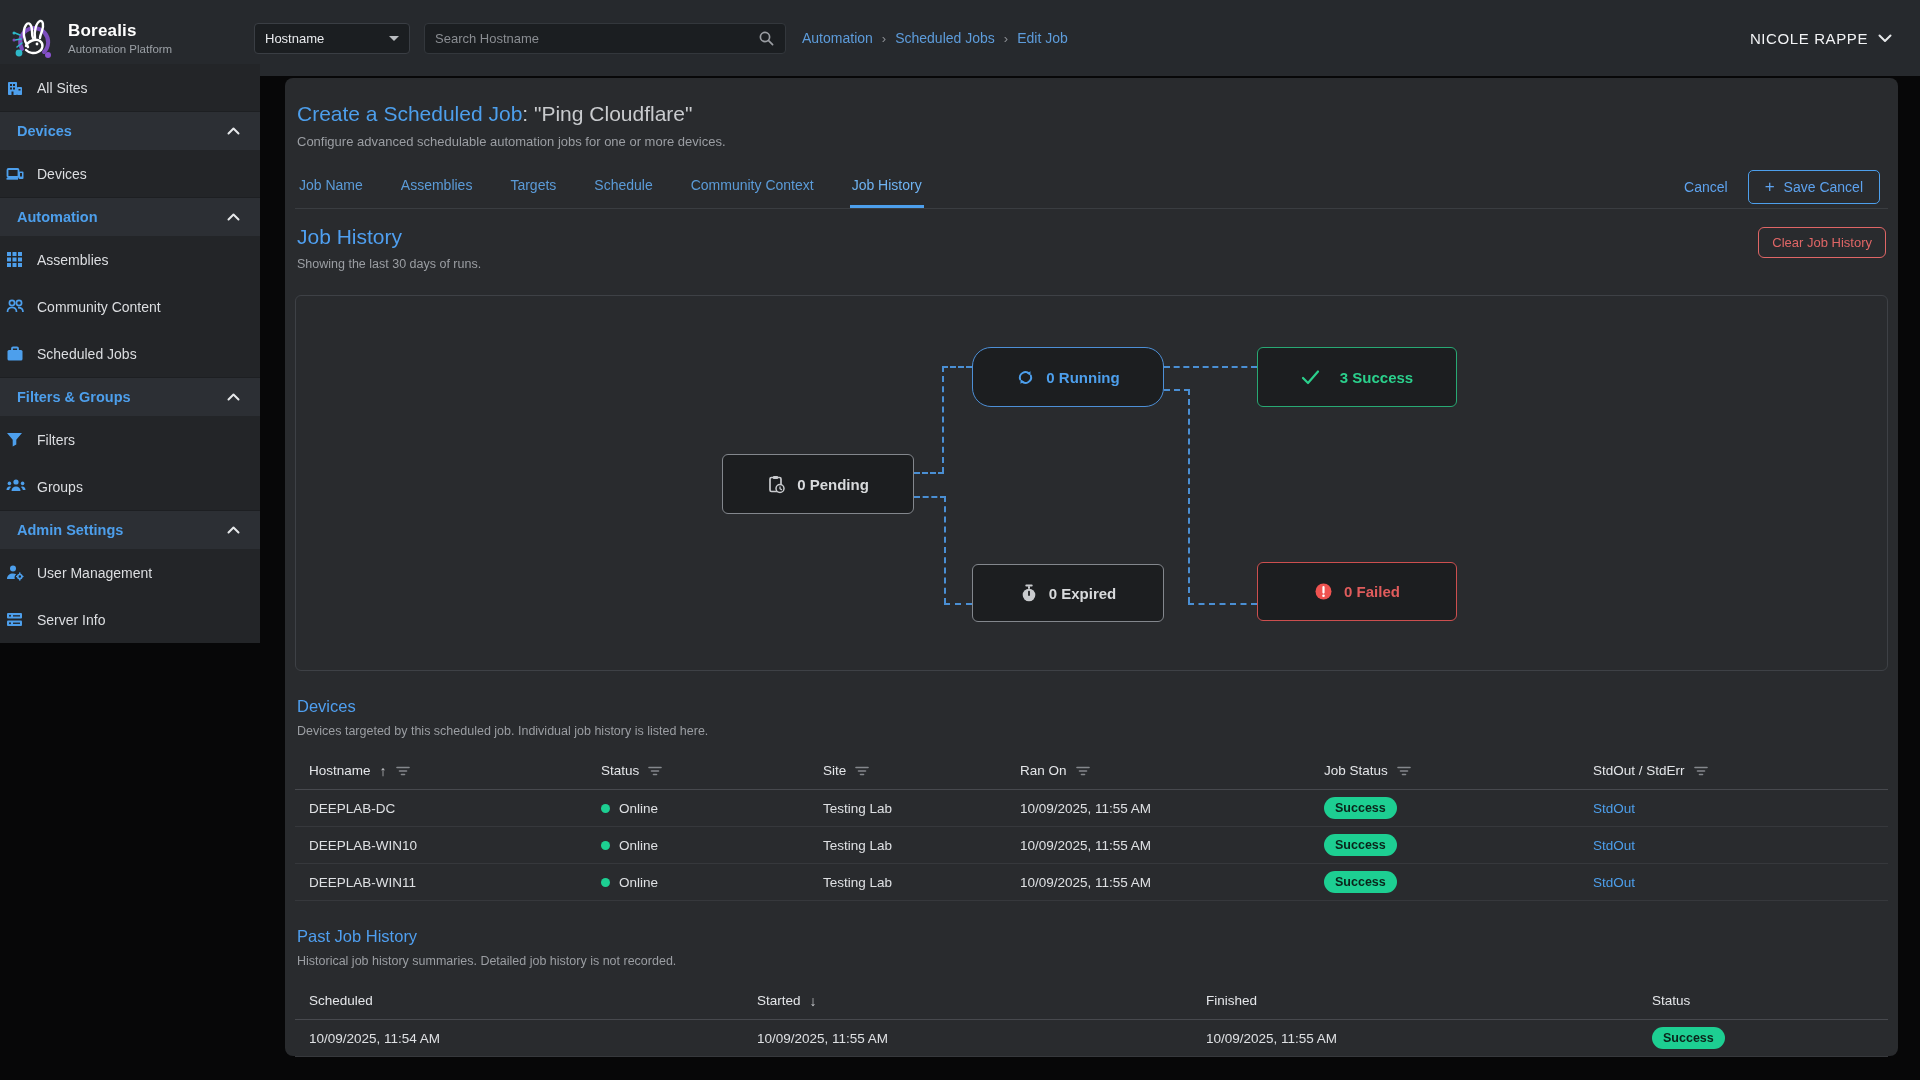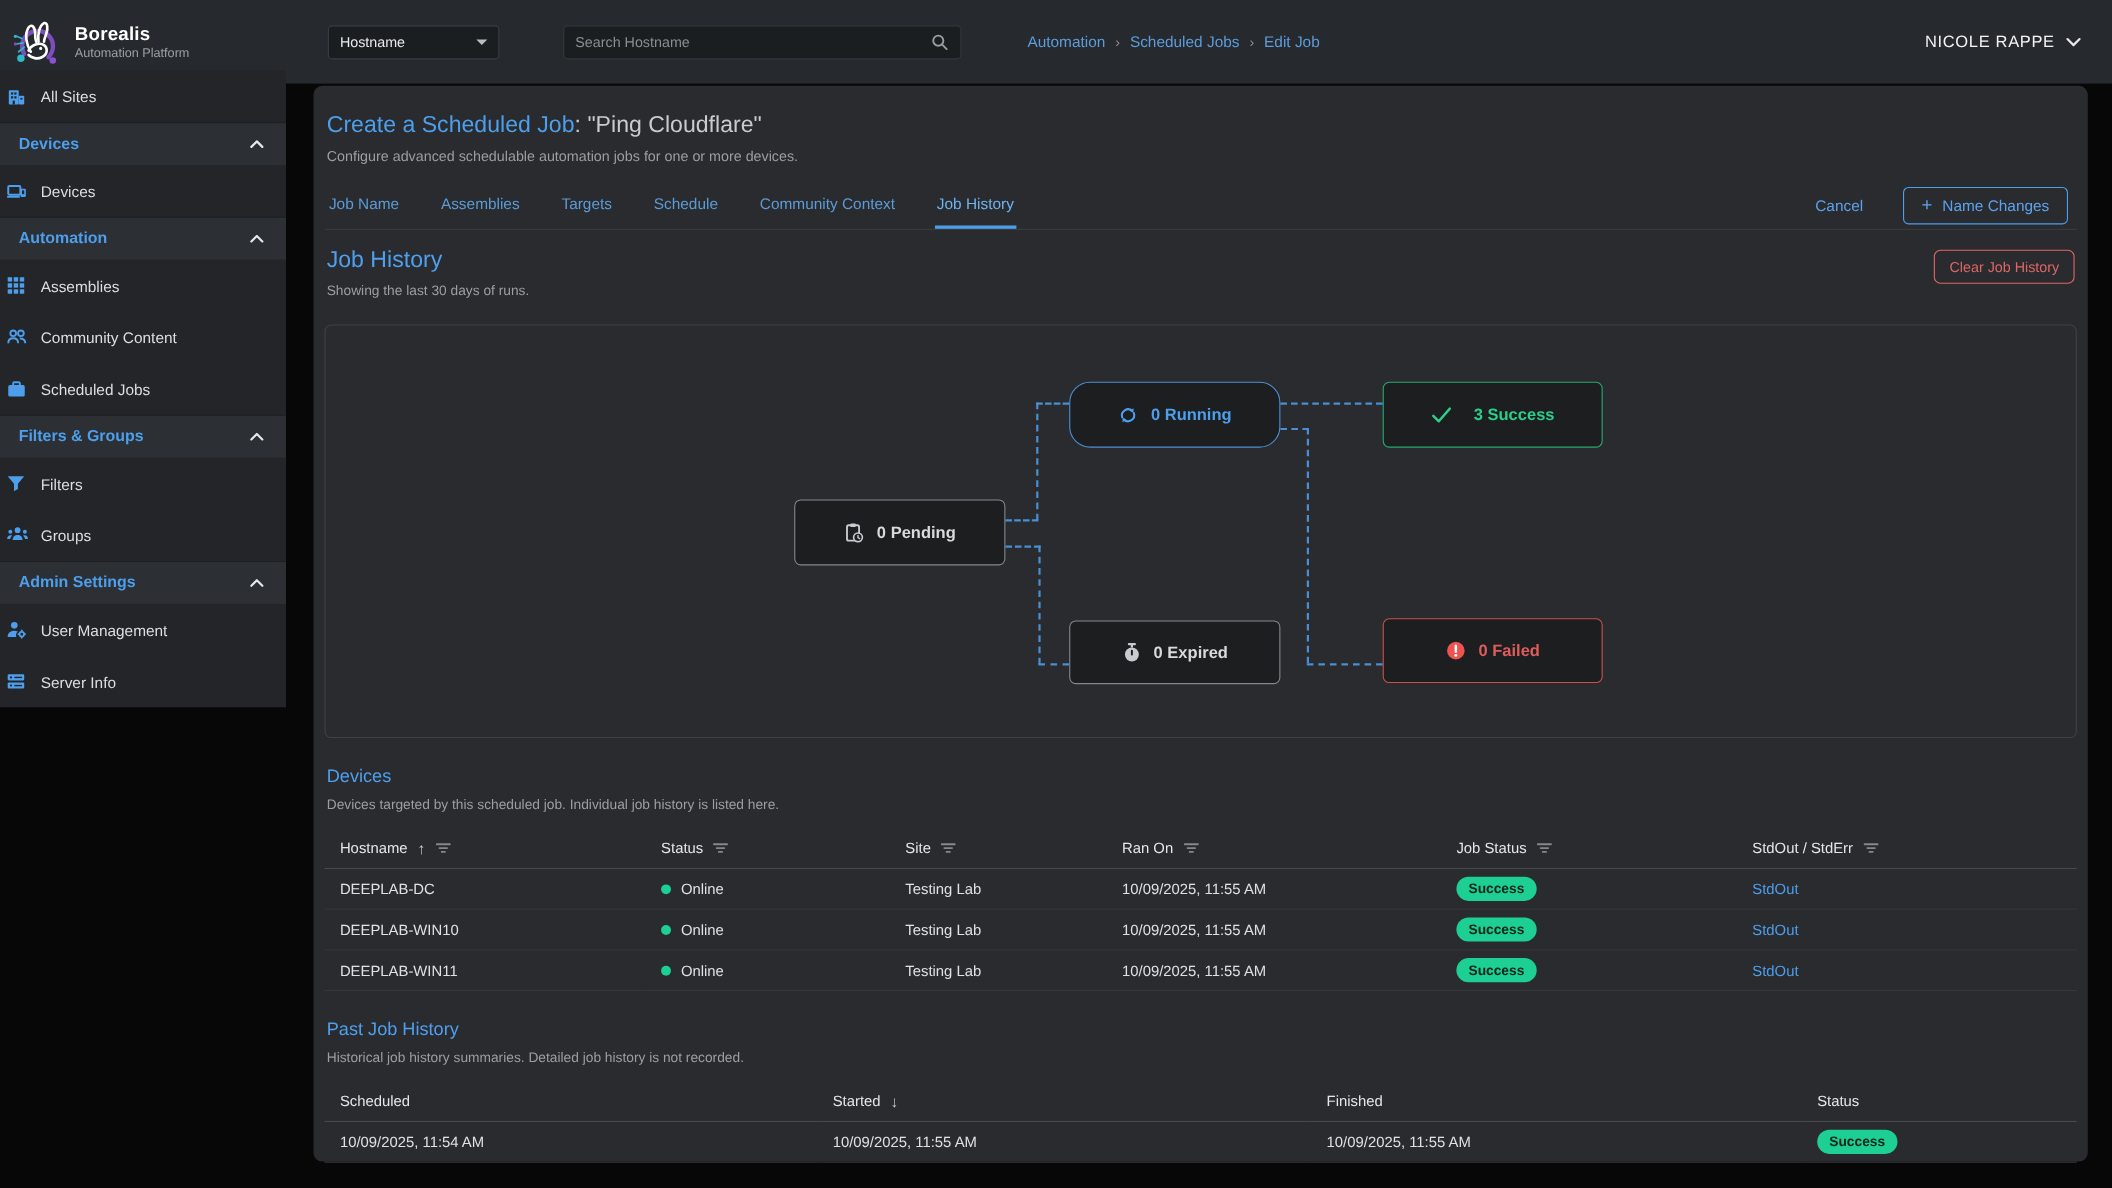--- a/index.html
+++ b/index.html
@@ -8,21 +8,21 @@
     font-family:"Liberation Sans", sans-serif;
     background:#070708;
     color:#DEE0E3;
     position:relative;
   }
   svg { display:block; }
 
   
   .topbar {
     position:absolute; left:0; top:0; width:1920px; height:76px;
-    background:#26292D; display:flex; align-items:center;gap:44px;
+    background:#26292D; display:flex; align-items:center;
   }
   .brand { display:flex; align-items:center; gap:10px; padding-left:8px; width:252px; }
   .brand-text .name { font-size:17px; font-weight:700; color:#FFFFFF; letter-spacing:.2px; }
   .brand-text .tagline { font-size:11.5px; color:#9BA0A6; margin-top:2px; }
   .hostname-select {
     width:156px; height:31px; background:#1B1E21; border:1px solid #3A3E44;
     border-radius:4px; display:flex; align-items:center; justify-content:space-between;
     padding:0 10px; margin-left:2px; cursor:pointer;
   }
   .hostname-select .val { font-size:13px; color:#E8EAED; }
@@ -69,21 +69,21 @@
   .tabrow {
     margin-top:16px; display:flex; align-items:center;
     border-bottom:1px solid #3A3D41; padding:0 2px; height:44px;
   }
   .tabs { display:flex; gap:34px; height:100%; }
   .tab {
     display:flex; align-items:center; font-size:14px; color:#5B9BD8; cursor:pointer;
     border-bottom:3px solid transparent; padding:0 2px;
   }
   .tab.active { color:#6FB3F2; border-bottom-color:#4D9FEC; }
-  .tab-actions { margin-left:auto; display:flex; align-items:center; gap:36px; padding-right:6px; }
+  .tab-actions { margin-left:auto; display:flex; align-items:center; gap:20px; padding-right:6px; }
   .btn-cancel { background:none; border:none; color:#5DA2EE; font-size:14px; cursor:pointer; font-family:"Liberation Sans",sans-serif; }
   .btn-save {
     background:none; border:1px solid #4D9FEC; border-radius:5px; color:#5DA2EE;
     font-size:14px; padding:8px 16px; display:flex; align-items:center; gap:9px; cursor:pointer;
     font-family:"Liberation Sans",sans-serif;
   }
   .btn-save .plus { font-size:17px; line-height:14px; }
 
   .jh-head { position:relative; padding:16px 2px 0 2px; }
   .h2 { color:#4F9FF0; font-size:21px; font-weight:400; }
@@ -366,21 +366,21 @@
       <div class="tab">Assemblies</div>
       <div class="tab">Targets</div>
       <div class="tab">Schedule</div>
       <div class="tab">Community Context</div>
       <div class="tab active">Job History</div>
     </div>
     <div class="tab-actions">
       <button class="btn-cancel">Cancel</button>
       <button class="btn-save">
         <span class="plus">+</span>
-        <span>Name Changes</span>
+        <span>Save Cancel</span>
       </button>
     </div>
   </div>
 
   <div class="jh-head">
     <div class="h2">Job History</div>
     <div class="sect-sub">Showing the last 30 days of runs.</div>
     <button class="btn-clear">Clear Job History</button>
   </div>
 

